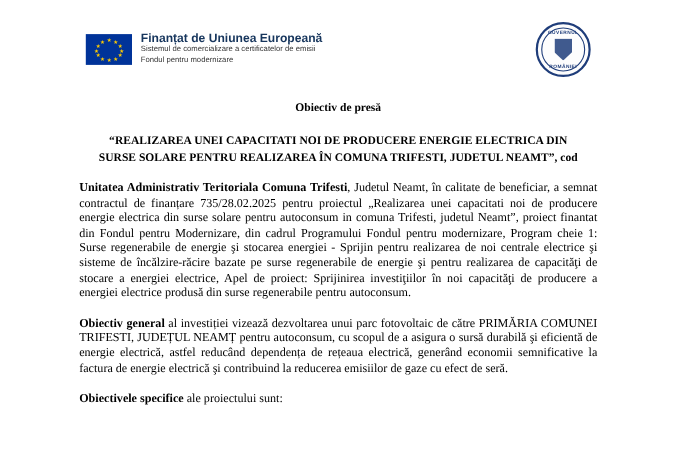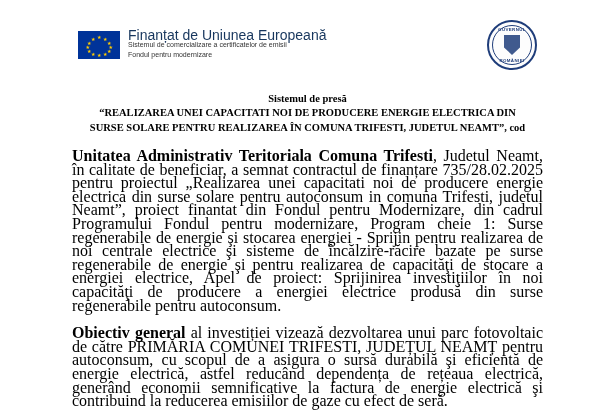--- a/index.html
+++ b/index.html
@@ -66,23 +66,23 @@
     align-items: center;
     gap: 8px;
   }
   .mid-text {
     font-family: "Liberation Sans", sans-serif;
     font-size: 7px;
     line-height: 9.5px;
     color: #1a1a1a;
   }
   .mid-text .t1 {
-    font-weight: normal;
+    font-weight: bold;
     color: #17365d;
-    font-size: 14px;
+    font-size: 11px;
   }
   .mid-text .t2, .mid-text .t3 { color: #333; }
 
   .gov-seal {
     width: 46px;
     height: 46px;
     border-radius: 50%;
     border: 2px solid #1f3d7a;
     background: #fdfdfd;
     position: relative;
@@ -134,24 +134,25 @@
     margin-top: 18px;
     font-weight: bold;
     font-size: 10.5px;
     line-height: 14px;
   }
   .headline {
     text-align: center;
     font-weight: bold;
     font-size: 10.5px;
     line-height: 14.5px;
+    margin-top: 16px;
   }
   p.body {
     text-align: justify;
-    font-size: 16px;
+    font-size: 11px;
     line-height: 13.6px;
     margin: 14px 0 0 0;
   }
   .lead { font-weight: bold; }
 </style>
 </head>
 <body>
 
 <div class="page">
 
@@ -183,26 +184,27 @@
     <div class="gov-seal">
       <div class="ring"></div>
       <div class="seal-top">GUVERNUL</div>
       <div class="crest"></div>
       <div class="seal-bottom">ROMÂNIEI</div>
     </div>
 
   </div>
 
   <div class="title-block">
-    <div>Sistemul de presă</div>
+    <div>Obiectiv de presă</div>
   </div>
 
   <div class="headline">
     <div>“REALIZAREA UNEI CAPACITATI NOI DE PRODUCERE ENERGIE ELECTRICA DIN</div>
     <div>SURSE SOLARE PENTRU REALIZAREA ÎN COMUNA TRIFESTI, JUDETUL NEAMT”, cod</div>
   </div>
 
   <p class="body"><span class="lead">Unitatea Administrativ Teritoriala Comuna Trifesti</span><span>, Judetul Neamt, în calitate de beneficiar, a semnat contractul de finanțare  735/28.02.2025 pentru proiectul „Realizarea unei capacitati noi de producere energie electrica din surse solare pentru autoconsum in comuna Trifesti, judetul Neamt”, proiect finantat din Fondul pentru Modernizare, din cadrul Programului Fondul pentru modernizare, Program cheie 1: Surse regenerabile de energie şi stocarea energiei - Sprijin pentru realizarea de noi centrale electrice şi sisteme de încălzire-răcire bazate pe surse regenerabile de energie şi pentru realizarea de capacităţi de stocare a energiei electrice, Apel de proiect: Sprijinirea investiţiilor în noi capacităţi de producere a energiei electrice produsă  din surse regenerabile pentru autoconsum.</span></p>
 
   <p class="body"><span class="lead">Obiectiv general</span><span> al investiției vizează dezvoltarea unui parc fotovoltaic de către PRIMĂRIA COMUNEI TRIFESTI, JUDEȚUL NEAMȚ pentru autoconsum, cu scopul de a asigura o sursă durabilă şi eficientă de energie electrică, astfel reducând dependența de rețeaua electrică, generând economii semnificative la factura de energie electrică şi contribuind la reducerea emisiilor de gaze cu efect de seră.</span></p>
 
+  <p class="body"><span class="lead">Obiectivele specifice</span><span> ale proiectului sunt:</span></p>
 
 </div>
 
 </body></html>

